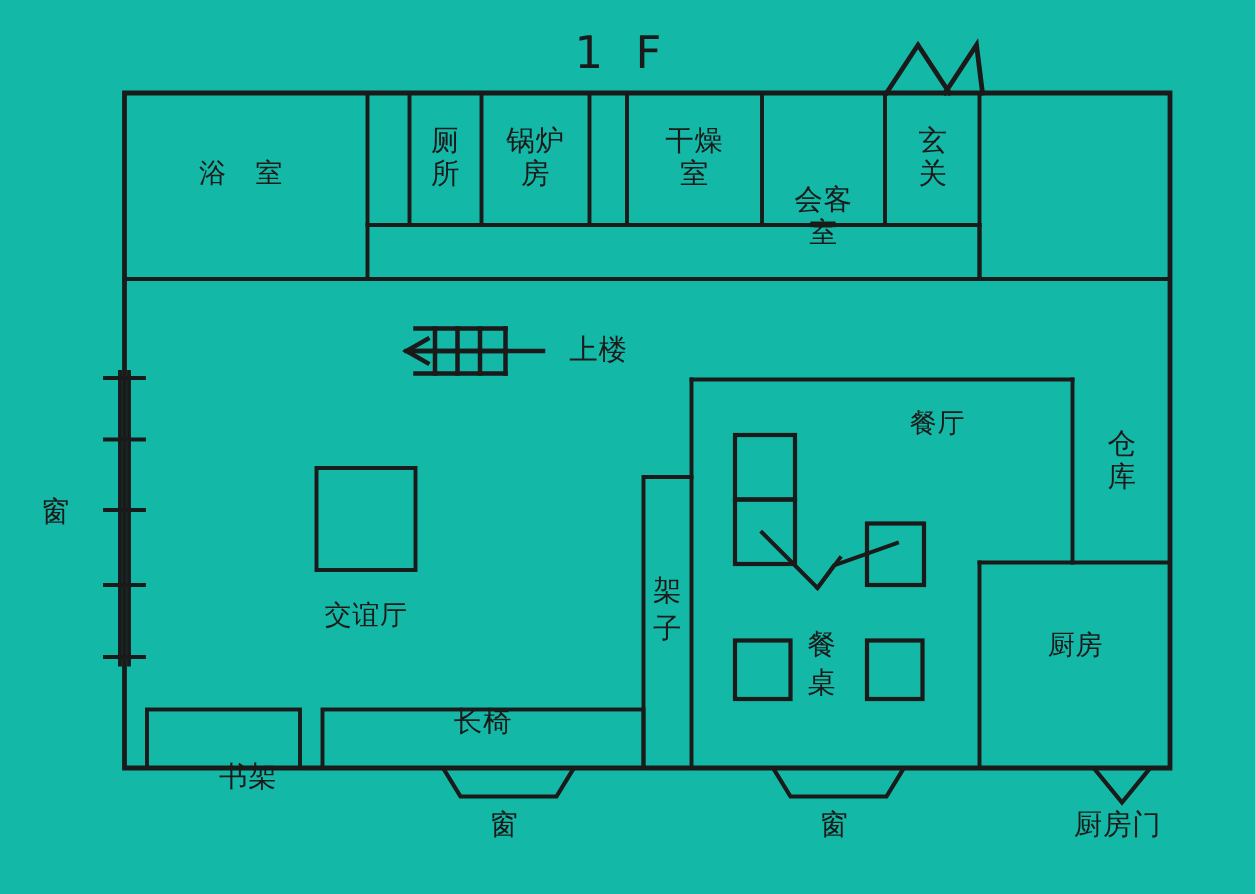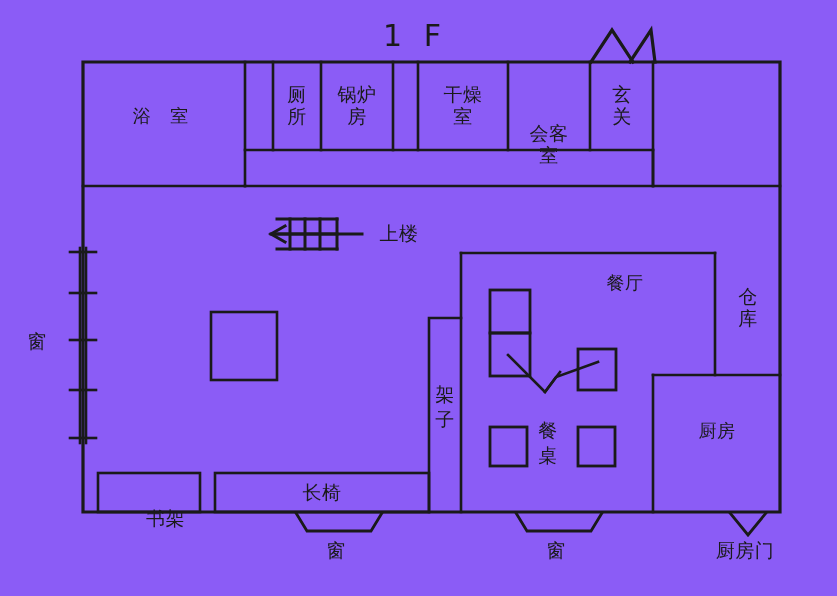--- a/index.html
+++ b/index.html
@@ -7,21 +7,21 @@
     padding: 0;
     background: #ffffff;
   }
   body {
     font-family: "DejaVu Sans", "Liberation Sans", sans-serif;
   }
   #plan {
     position: relative;
     width: 837px;
     height: 596px;
-    background: #8b5cf6;
+    background: #14b8a6;
     overflow: hidden;
   }
   .svg-layer {
     position: absolute;
     left: 0;
     top: 0;
     width: 837px;
     height: 596px;
   }
   .lbl {
@@ -175,35 +175,36 @@
   <div class="lbl lbl-room-sm" style="left:420px; top:83px; width:86px;">干燥
 室</div>
 
   <div class="lbl lbl-room-sm" style="left:509px; top:83px; width:80px;margin-top:39px;">会客
 室</div>
 
   <div class="lbl lbl-room-sm" style="left:592px; top:83px; width:60px;">玄
 关</div>
 
 
+  <div class="lbl lbl-room" style="left:194px; top:400px; width:100px;">交谊厅</div>
 
   <div class="lbl lbl-room" style="left:590px; top:272px; width:70px;">餐厅</div>
 
   <div class="lbl lbl-room-sm" style="left:725px; top:285px; width:46px;">仓
 库</div>
 
   <div class="lbl lbl-room" style="left:680px; top:420px; width:74px;">厨房</div>
 
 
   <div class="lbl lbl-room-sm" style="left:431px; top:382px; width:28px; line-height:1.3;">架
 子</div>
 
   <div class="lbl lbl-room-sm" style="left:113px; top:507px; width:72px;text-align:right;">书架</div>
 
-  <div class="lbl lbl-room-sm" style="left:286px; top:481px; width:72px;">长椅</div>
+  <div class="lbl lbl-room-sm" style="left:286px; top:470px; width:72px;">长椅</div>
 
   <div class="lbl lbl-room-sm" style="left:535px; top:418px; width:26px; line-height:1.3;">餐桌</div>
 
   <div class="lbl lbl-note" style="left:368px; top:222px; width:62px;text-align:center;">上楼</div>
 
   <div class="lbl lbl-note" style="left:24px; top:330px; width:26px;">窗</div>
 
   <div class="lbl lbl-note" style="left:323px; top:539px; width:26px;">窗</div>
 
   <div class="lbl lbl-note" style="left:543px; top:539px; width:26px;">窗</div>

